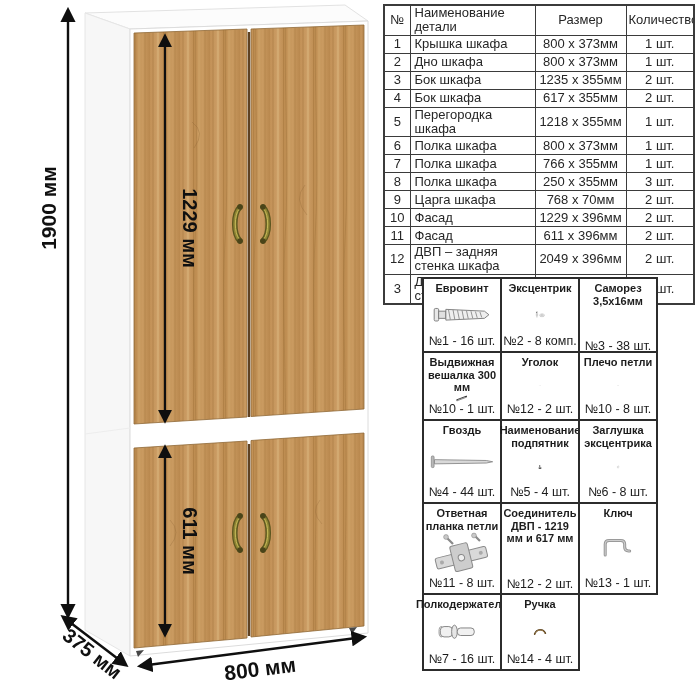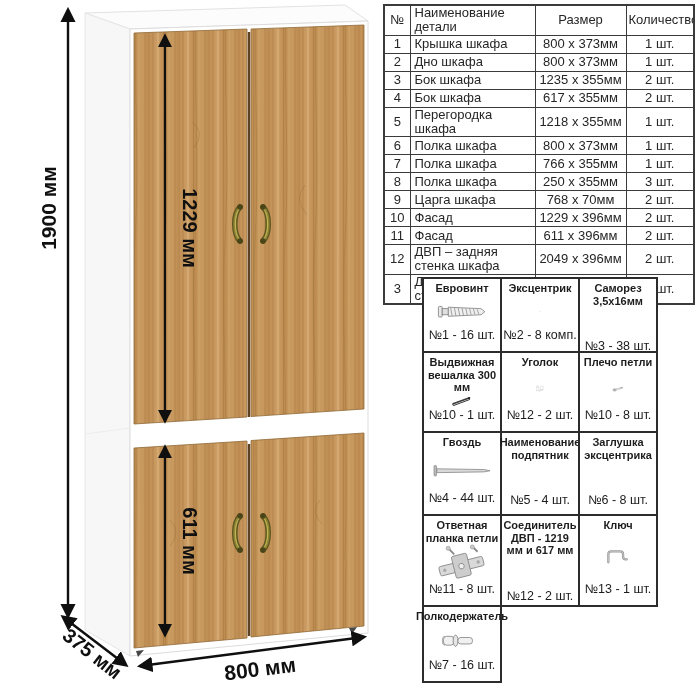--- a/index.html
+++ b/index.html
@@ -22,25 +22,25 @@
     font-weight:400;height:17px;overflow:hidden;
   }
   .parts-table th{height:18px;}
   .parts-table .c-name,.parts-table th.h-name{text-align:left;padding-left:4px;}
   
   .hardware{position:absolute;left:422px;top:277px;}
   .hw-row{display:flex;}
   .hw-row + .hw-row{margin-top:-2px;}
   .hw-cell{
     width:80px;box-sizing:border-box;border:2px solid #2c2c2c;background:#fff;
-    display:flex;flex-direction:column;align-items:center;padding:3px 1px 8px 1px;
+    display:flex;flex-direction:column;align-items:center;padding:3px 1px 2px 1px;
   }
   .hw-cell + .hw-cell{margin-left:-2px;gap:16px;}
   .hw-row:nth-child(1) .hw-cell{height:76px;}
-  .hw-row:nth-child(2) .hw-cell{height:82px;}
+  .hw-row:nth-child(2) .hw-cell{height:70px;}
   .hw-row:nth-child(3) .hw-cell{height:85px;}
   .hw-row:nth-child(4) .hw-cell{height:93px;}
   .hw-row:nth-child(5) .hw-cell{height:78px;}
   .hw-name{font-weight:700;font-size:11px;text-align:center;line-height:1.14;}
   .hw-qty{font-weight:400;font-size:12.5px;white-space:nowrap;padding-bottom:1px;}
   .hw-icon{flex:1 1 0;min-height:0;width:100%;}
 </style>
 </head>
 <body>
 
@@ -330,20 +330,27 @@
   </div>
       <div class="hw-row">
     <div class="hw-cell">
       <div class="hw-name">Полкодержатель</div>
       <svg class="hw-icon" preserveAspectRatio="xMidYMid meet">
             <use href="#i-shelf-pin"></use>
           </svg>
       <div class="hw-qty">№7 - 16 шт.</div>
     </div>
 
+    <div class="hw-cell">
+      <div class="hw-name">Ручка</div>
+      <svg class="hw-icon" preserveAspectRatio="xMidYMid meet">
+            <use href="#i-handle"></use>
+          </svg>
+      <div class="hw-qty">№14 - 4 шт.</div>
+    </div>
   </div>
     </div>
 
   <svg width="0" height="0" style="position:absolute" aria-hidden="true">
     <defs>
       <symbol id="i-euro-screw" viewBox="0 0 70 44">
         <rect x="4" y="15" width="5" height="14" rx="1.5" fill="#e8e8e8" stroke="#777" stroke-width="1"></rect>
         <rect x="9" y="18" width="8" height="8" fill="#e0e0e0" stroke="#777" stroke-width="1"></rect>
         <polygon points="17,16 60,18 65,22 60,26 17,28" fill="#efefef" stroke="#777" stroke-width="1"></polygon>
         <path d="M20,16.5 l2,11 M25,16.5 l2,11 M30,17 l2,10 M35,17 l2,10 M40,17.5 l2,9 M45,18 l2,8 M50,18.5 l2,7 M55,19 l2,6" stroke="#8a8a8a" stroke-width="1" fill="none"></path>

